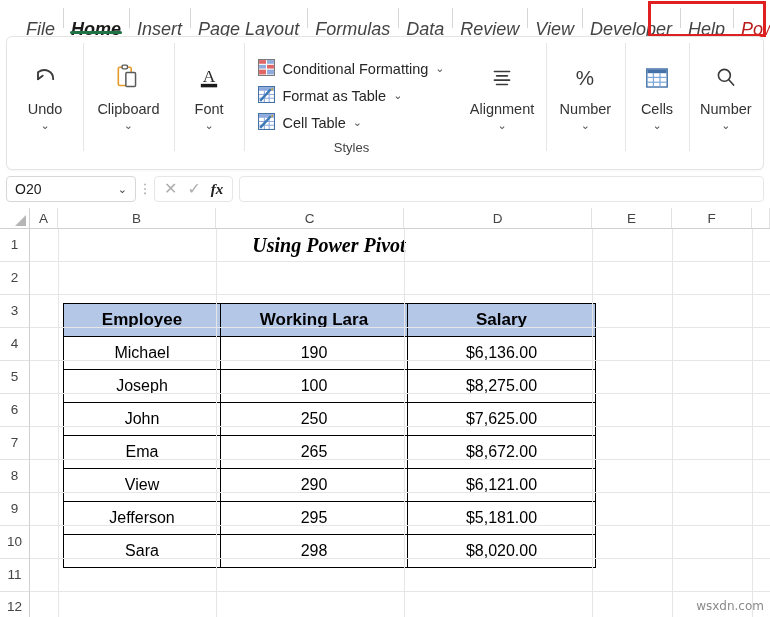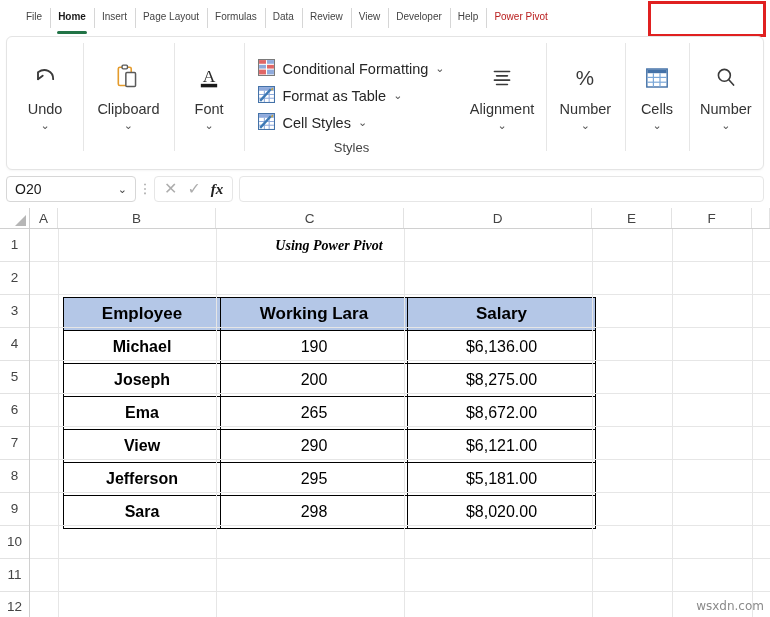--- a/index.html
+++ b/index.html
@@ -14,27 +14,28 @@
   
   .tabbar {
     height: 36px;
     background: #ffffff;
     display: flex;
     align-items: center;
     padding-left: 18px;
     position: relative;
   }
   .tab {
-    font-size: 10px;
+    font-size: 18px;
     color: #444444;
-    padding: 0 8px;
+    padding: 12px 8px;
     height: 36px;
     line-height: 34px;
     white-space: nowrap;
     position: relative;
+    font-style: italic;
   }
   .tab + .tab::before {
     content: "";
     position: absolute;
     left: 0; top: 8px;
     width: 1px; height: 20px;
     background: #d6d6d6;
   }
   .tab.active {
     font-weight: bold;
@@ -252,50 +253,50 @@
   }
 
   
   .title {
     position: absolute;
     left: 33px; top: 0;
     width: 532px; height: 33px;
     display: flex;
     align-items: center;
     justify-content: center;
-    font-size: 14px;
+    font-size: 20px;
     font-weight: bold;
     font-style: italic;
     color: #000;
     font-family: "Liberation Serif", serif;
   }
 
   
   .dtable {
     position: absolute;
-    left: 33px; top: 68px;
+    left: 33px; top: 74px;
     border-collapse: collapse;
     table-layout: fixed;
     border-radius: 22px;
   }
   .dtable td, .dtable th {
     border: 1.5px solid #000;
     height: 33px;
     text-align: center;
     font-size: 16px;
     color: #000;
     font-family: "Liberation Sans", sans-serif;
     padding: 0;
   }
   .dtable th {
     background: #b4c7e7;
     font-weight: bold;
     font-size: 17px;
   }
-  .c-emp { width: 157px; font-weight: bold; }
+  .c-emp { width: 157px; }
   .c-days { width: 187px; }
   .c-sal { width: 188px; }
 
   .watermark {
     position: absolute;
     right: 6px; bottom: 4px;
     font-size: 12px;
     color: #8a8a8a;
     font-family: "DejaVu Sans", sans-serif;
   }
@@ -392,21 +393,21 @@
           <rect x="0.5" y="0.5" width="15" height="15" fill="#fff" stroke="#4472a8"></rect>
           <rect x="1" y="1" width="14" height="3.5" fill="#8faadc"></rect>
           <line x1="1" y1="8" x2="15" y2="8" stroke="#8faadc"></line>
           <line x1="1" y1="11.5" x2="15" y2="11.5" stroke="#8faadc"></line>
           <line x1="6" y1="4.5" x2="6" y2="15" stroke="#8faadc"></line>
           <line x1="10.5" y1="4.5" x2="10.5" y2="15" stroke="#8faadc"></line>
           <path d="M2 14 L12 3" stroke="#3c78b4" stroke-width="2.2"></path>
           <path d="M12 3 L14.5 1.5 L13.5 4.5 Z" fill="#c9a227"></path>
         </svg>
       </span>
-      <span>Cell Styles</span>
+      <span>Cell Table</span>
       <span class="cv">⌄</span>
     </div>
     <div class="styles-lbl">Styles</div>
   </div>
 
   <div class="grp" style="width:96px">
     <div class="grp-ico">
       <svg width="26" height="26" viewBox="0 0 24 24" stroke="#3a3a3a" stroke-width="1.5" stroke-linecap="round">
         <line x1="5" y1="6" x2="19" y2="6"></line>
         <line x1="7" y1="10" x2="17" y2="10"></line>
@@ -507,22 +508,27 @@
             </tr>
         </thead>
         <tbody id="tbody">
             <tr>
               <td class="c-emp">Michael</td>
               <td class="c-days">190</td>
               <td class="c-sal">$6,136.00</td>
             </tr>
             <tr>
               <td class="c-emp">Joseph</td>
-              <td class="c-days">200</td>
+              <td class="c-days">100</td>
               <td class="c-sal">$8,275.00</td>
+            </tr>
+            <tr>
+              <td class="c-emp">John</td>
+              <td class="c-days">250</td>
+              <td class="c-sal">$7,625.00</td>
             </tr>
             <tr>
               <td class="c-emp">Ema</td>
               <td class="c-days">265</td>
               <td class="c-sal">$8,672.00</td>
             </tr>
             <tr>
               <td class="c-emp">View</td>
               <td class="c-days">290</td>
               <td class="c-sal">$6,121.00</td>

